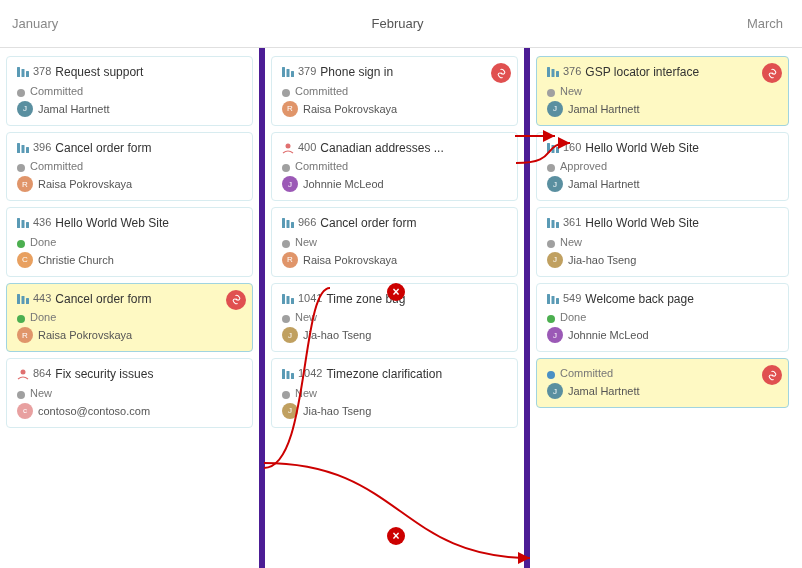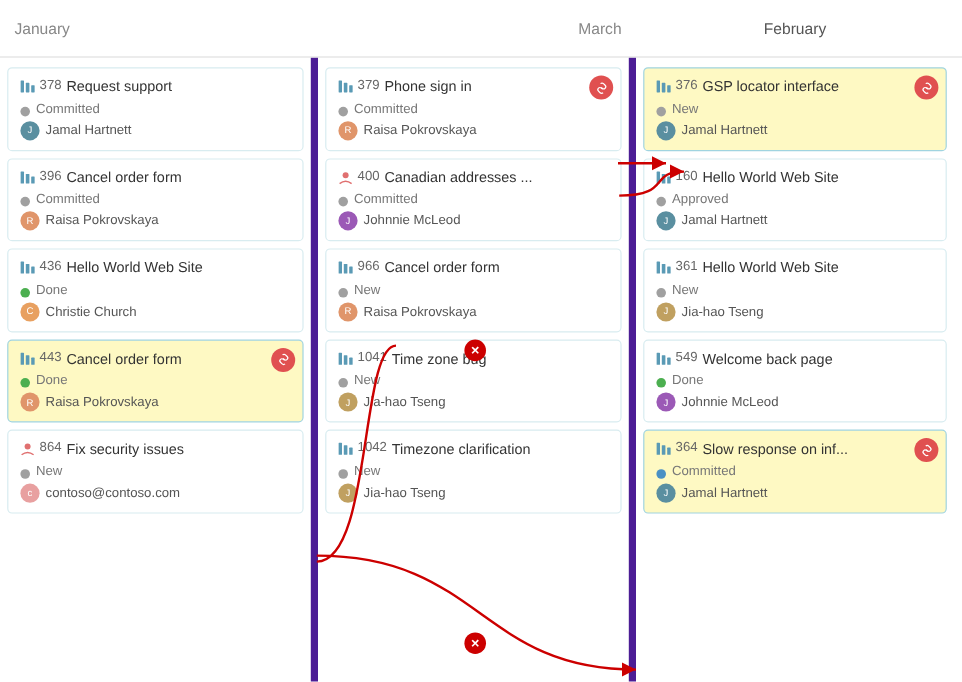--- a/index.html
+++ b/index.html
@@ -171,22 +171,22 @@
 
     .columns-wrapper {
       position: relative;
     }
   </style>
 </head>
 <body>
 
 <div class="columns-header">
   <div class="col-header january">January</div>
+  <div class="col-header february">February</div>
   <div class="col-header march">March</div>
-  <div class="col-header february">February</div>
 </div>
 
 <div class="columns-wrapper">
   <svg class="svg-overlay">
 
     <path d="M 516 115 C 560 115, 540 95, 570 95" stroke="#cc0000" stroke-width="2" fill="none" marker-end="url(#arrowhead)"></path>
 
     <path d="M 264 420 C 310 420, 300 240, 330 240" stroke="#cc0000" stroke-width="2" fill="none"></path>
 
     <circle cx="396" cy="244" r="9" fill="#cc0000"></circle>
@@ -536,31 +536,20 @@
           <span>Johnnie McLeod</span>
         </div>
       </div>
 
       <div class="card highlighted">
         <div class="link-icon">
           <svg viewBox="0 0 16 16" fill="white">
               <path d="M6.5 2.5a2.5 2.5 0 0 1 3.536 0l2 2a2.5 2.5 0 0 1-3.536 3.536L7 7.036M9.5 13.5a2.5 2.5 0 0 1-3.536 0l-2-2a2.5 2.5 0 0 1 3.536-3.536L9 8.964" stroke="white" stroke-width="1.5" fill="none"></path>
             </svg>
         </div>
-        <div class="card-title-row">
-          <span class="card-icon">
-            <svg viewBox="0 0 12 12" fill="#5a9ab5">
-                <rect x="0" y="1" width="3" height="10" rx="0.5"></rect>
-                <rect x="4.5" y="3" width="3" height="8" rx="0.5"></rect>
-                <rect x="9" y="5" width="3" height="6" rx="0.5"></rect>
-              </svg>
-          </span>
-          <span class="card-id">364</span>
-          <span class="card-name">Slow response on inf...</span>
-        </div>
         <div class="card-status">
           <span class="status-dot committed" style="background:#4a90c4;"></span>
           <span class="status-text">Committed</span>
         </div>
         <div class="card-person">
           <span class="avatar jamal">J</span>
           <span>Jamal Hartnett</span>
         </div>
       </div>
     </div>

